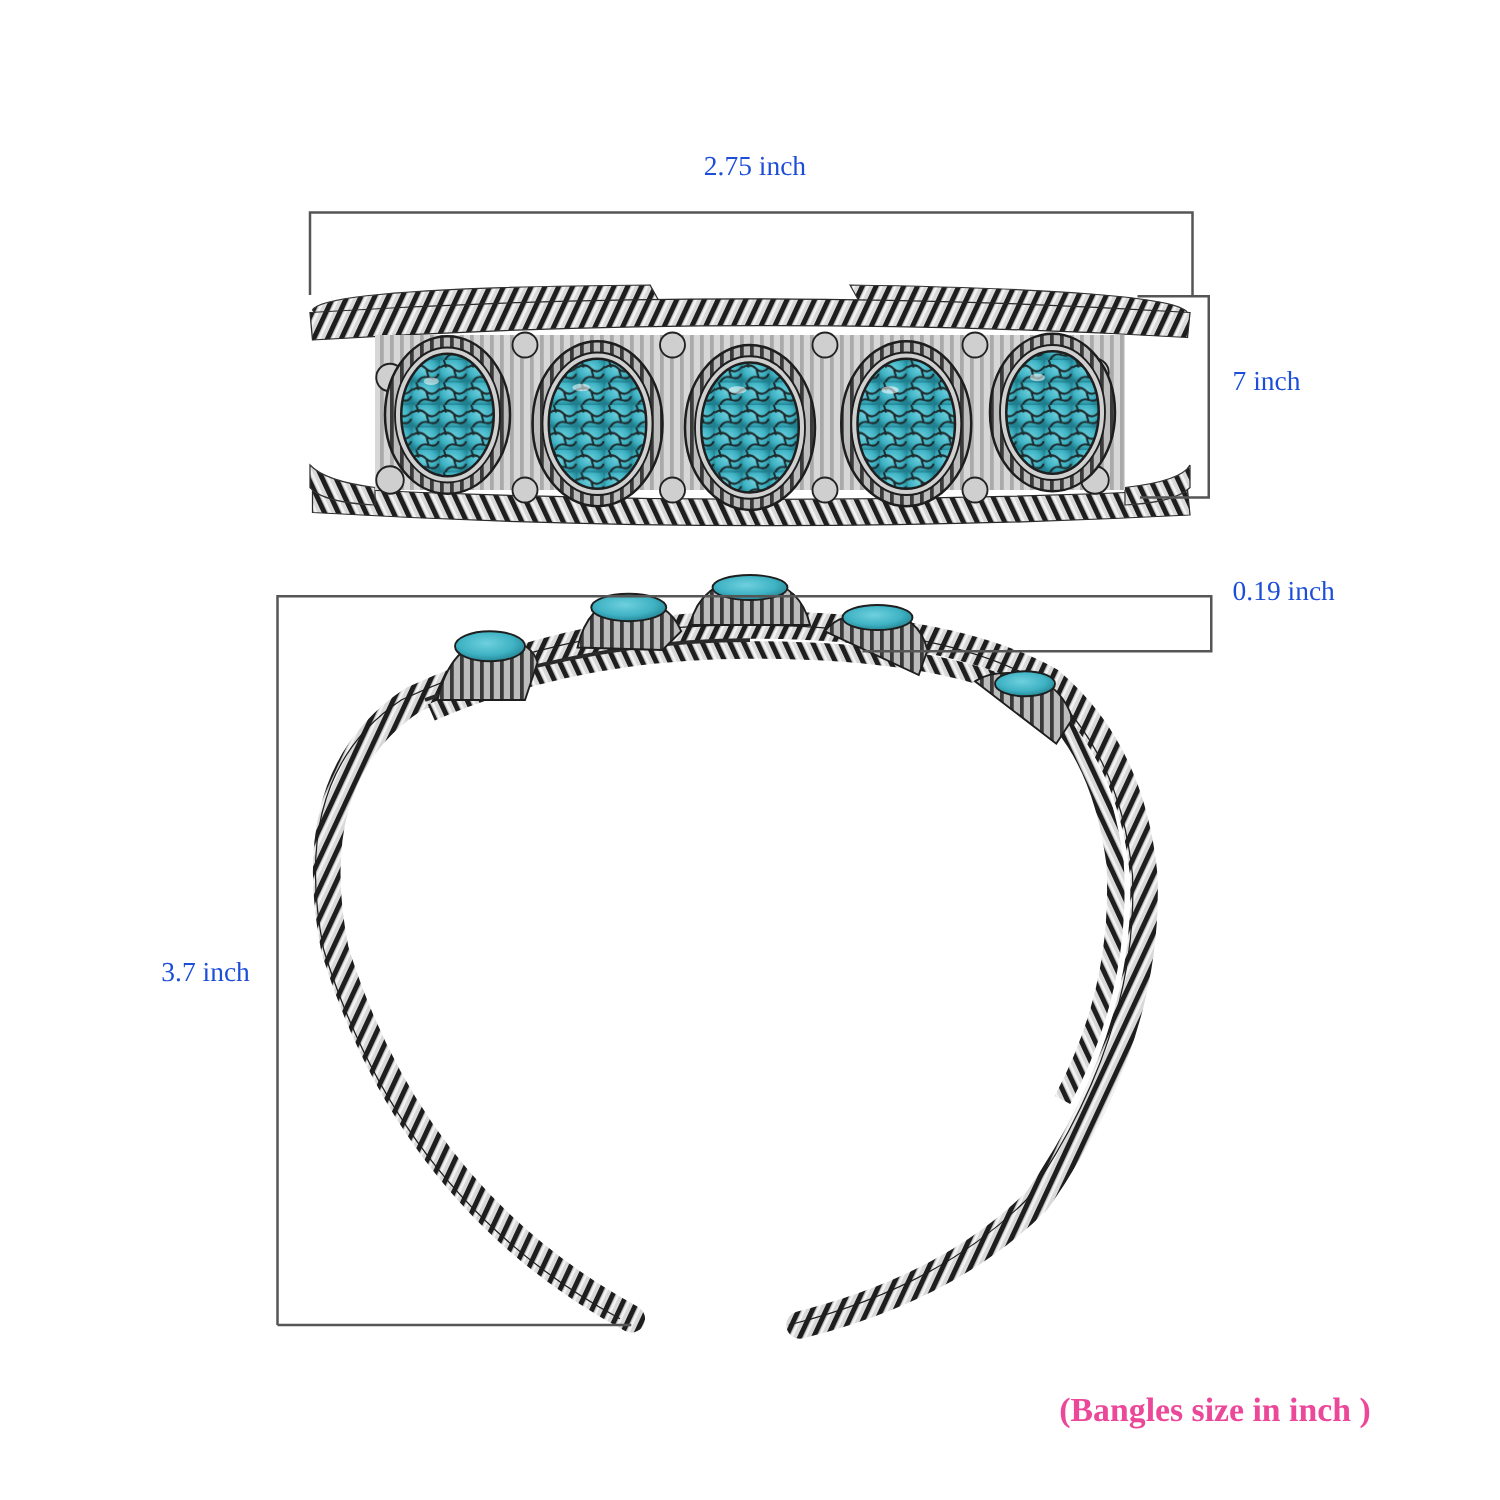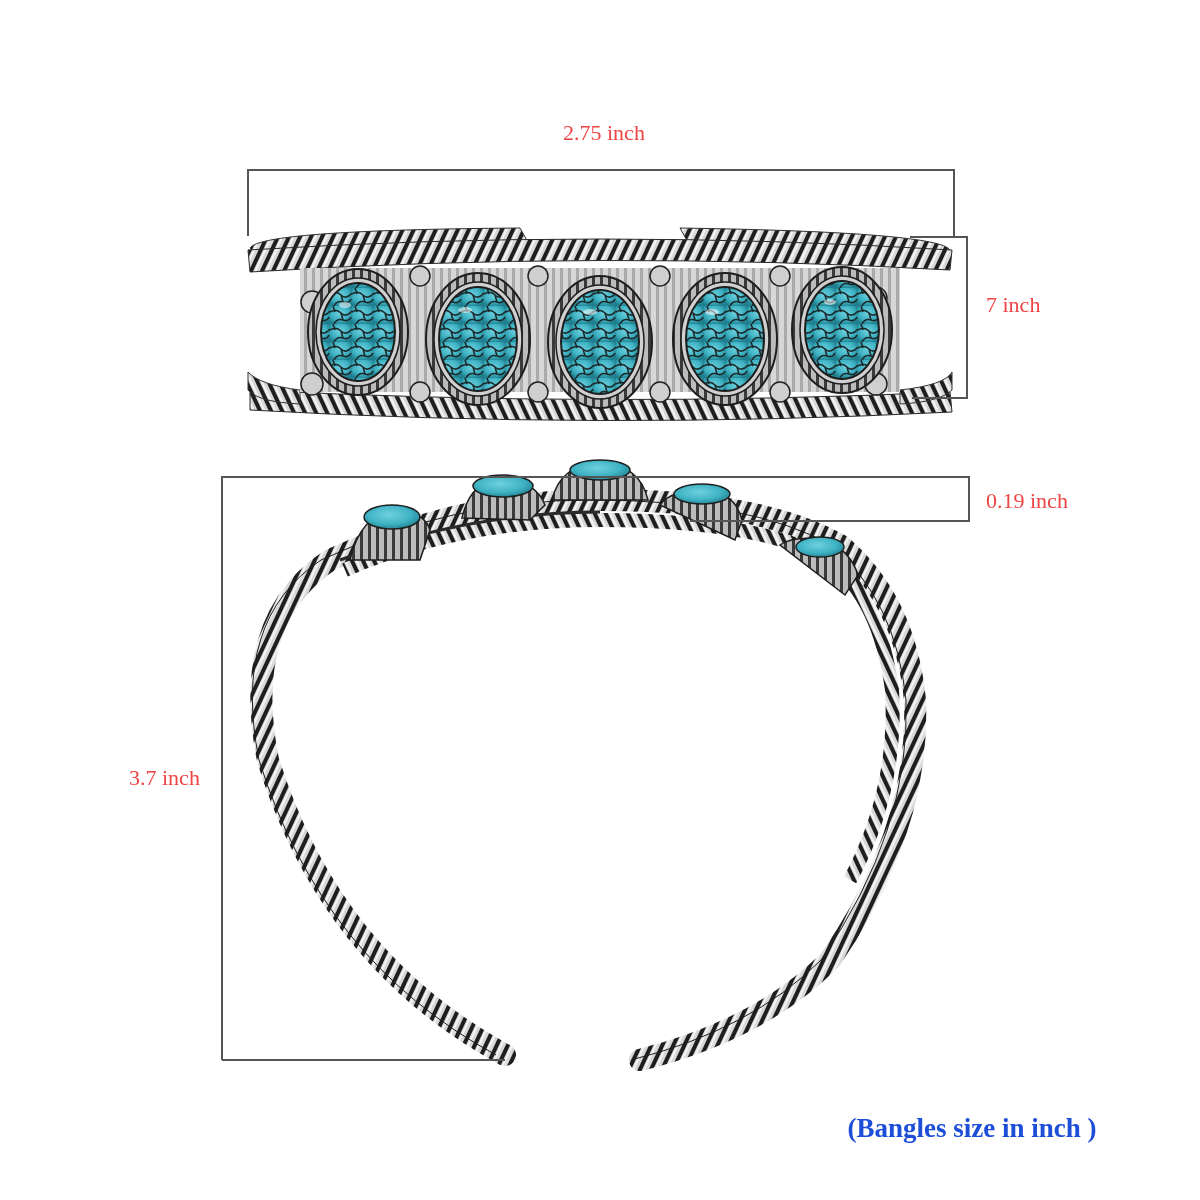--- a/index.html
+++ b/index.html
@@ -1,20 +1,20 @@
 <!DOCTYPE html>
 <html><head>
   <meta charset="utf-8">
   <style>
     html, body { margin: 0; padding: 0; background: #ffffff; }
     body { width: 1200px; height: 1200px; position: relative; overflow: hidden;
            font-family: "Liberation Serif", "DejaVu Serif", serif; color: #111; }
     .abs { position: absolute; }
-    .label { font-size: 22px; line-height: 1; white-space: nowrap; color: #ef4444; }
-    .caption { font-weight: bold; font-size: 27px; line-height: 1.2; text-align: center; white-space: nowrap; color: #1d4ed8; }
+    .label { font-size: 22px; line-height: 1; white-space: nowrap; color: #1d4ed8; }
+    .caption { font-weight: bold; font-size: 27px; line-height: 1.2; text-align: center; white-space: nowrap; color: #ec4899; }
     svg { position: absolute; left: 0; top: 0; }
   </style>
 </head>
 <body>
 
 <svg width="1200" height="1200" viewBox="0 0 1200 1200">
   <defs>
     <pattern id="rope" width="10" height="14" patternUnits="userSpaceOnUse" patternTransform="rotate(25)">
       <rect width="10" height="14" fill="#d8d8d8"></rect>
       <rect x="0" y="0" width="4" height="14" fill="#1e1e1e"></rect>
@@ -134,19 +134,19 @@
     <path d="M222 1060 L222 477 L969 477 L969 521 L690 521"></path>
 
     <path d="M222 1060 L505 1060"></path>
   </g>
 </svg>
 
 <div class="abs label" style="left:563px; top:122px;">2.75 inch</div>
 
 <div class="abs label" style="left:986px; top:294px;">7 inch</div>
 
-<div class="abs label" style="left:986px; top:490px;">0.19 inch</div>
+<div class="abs label" style="left:986px; top:462px;">0.19 inch</div>
 
 <div class="abs label" style="left:129px; top:767px;">3.7 inch</div>
 
 <div class="abs" style="left:752px; top:1112px; width:440px;">
   <div class="caption">(Bangles size in inch )</div>
 </div>
 
 </body></html>

